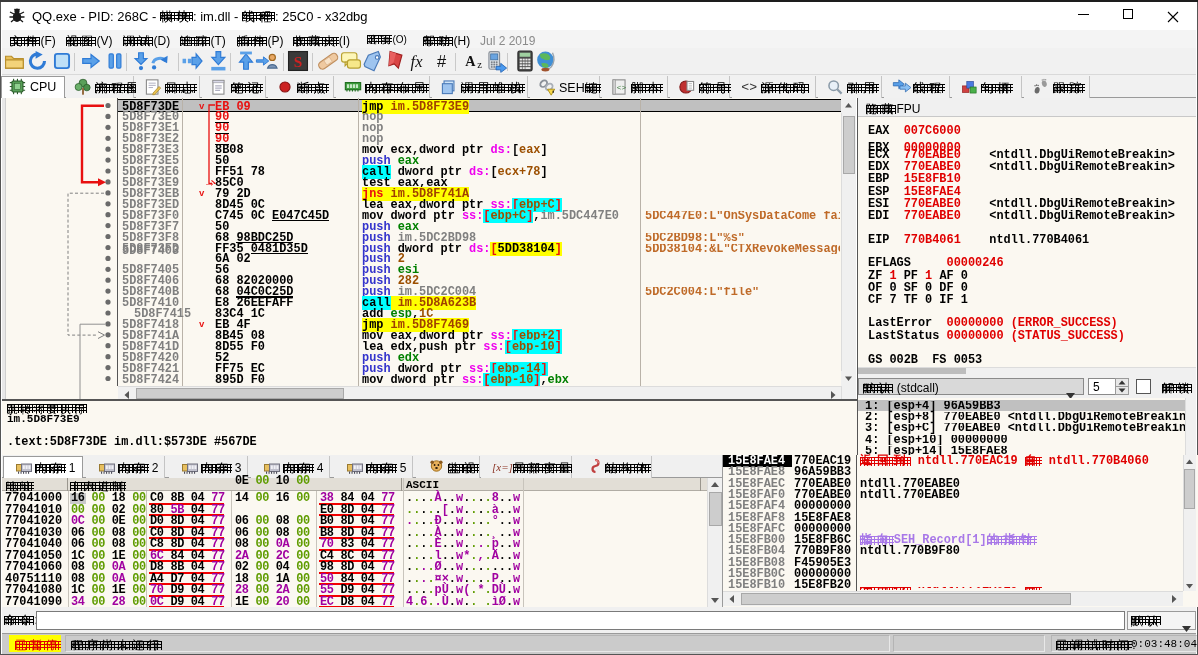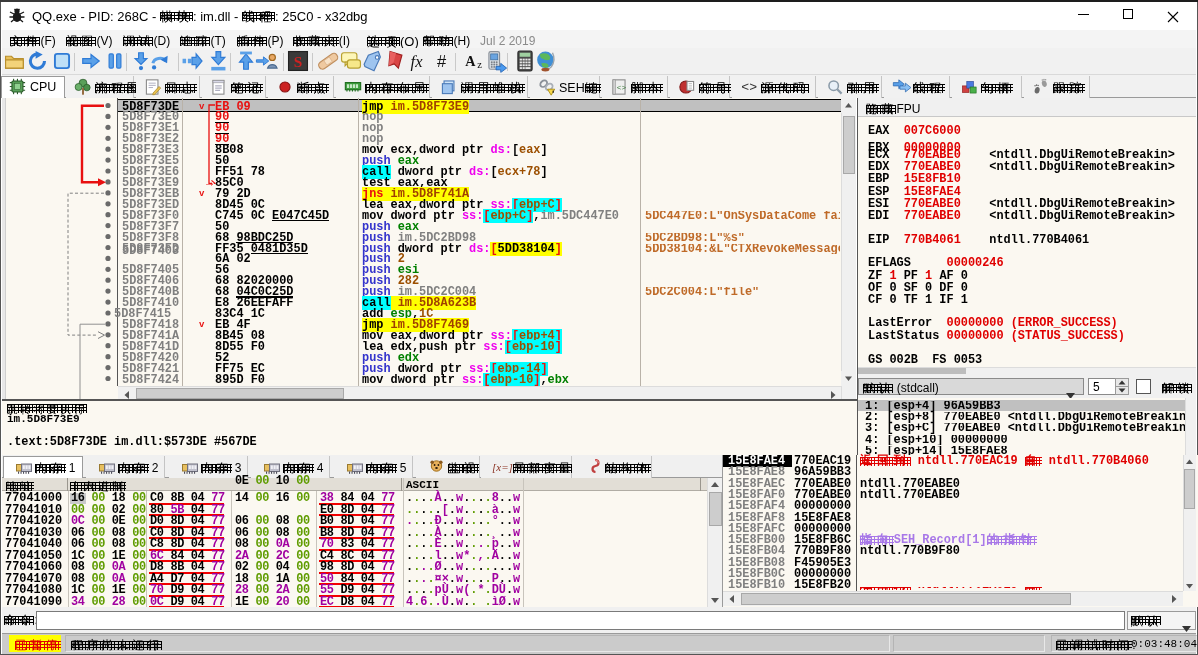--- a/index.html
+++ b/index.html
@@ -25,21 +25,21 @@
 <div class="abs" style="left:1167px;top:9px;width:12px;height:12px"><svg width="12" height="12" viewBox="0 0 12 12">
       <path d="M1 1 L11 11 M11 1 L1 11" stroke="#000" stroke-width="1.1"></path>
     </svg></div>
 <div class="abs" style="left:2px;top:30px;width:1194px;height:18px;background:#f4f4f4"></div>
 <div class="abs sans" style="left:10px;top:33px;font-size:12px;color:#000"><span class="cj">文件</span>(F)</div>
 <div class="abs sans" style="left:66px;top:33px;font-size:12px;color:#000"><span class="cj">视图</span>(V)</div>
 <div class="abs sans" style="left:123px;top:33px;font-size:12px;color:#000"><span class="cj">调试</span>(D)</div>
 <div class="abs sans" style="left:180px;top:33px;font-size:12px;color:#000"><span class="cj">追踪</span>(T)</div>
 <div class="abs sans" style="left:237px;top:33px;font-size:12px;color:#000"><span class="cj">插件</span>(P)</div>
 <div class="abs sans" style="left:293px;top:33px;font-size:12px;color:#000"><span class="cj">收藏夹</span>(I)</div>
-<div class="abs sans" style="left:367px;top:33px;font-size:13px;color:#000"><span class="cj">选项</span>(O)</div>
+<div class="abs sans" style="left:367px;top:33px;font-size:10px;color:#000"><span class="cj">选项</span>(O)</div>
 <div class="abs sans" style="left:423px;top:33px;font-size:12px;color:#000"><span class="cj">帮助</span>(H)</div>
 <div class="abs sans" style="left:480px;top:34px;font-size:12px;color:#8a8a8a">Jul 2 2019</div>
 <div class="abs" style="left:2px;top:48px;width:1194px;height:27px;background:#f1f1f1;border-bottom:1px solid #d9d9d9"></div>
 <div class="abs" style="left:5px;top:51px;width:20px;height:20px;transform:scale(1.18);transform-origin:center"><svg width="20" height="20" viewBox="0 0 20 20">
       <path d="M2 6 L2 16 L17 16 L17 8 L9 8 L7 6 Z" fill="#e8c05a" stroke="#b98f2d"></path>
       <path d="M2 9 L17 9 L17 16 L2 16 Z" fill="#f3d37a" stroke="#b98f2d"></path>
     </svg></div>
 <div class="abs" style="left:28px;top:51px;width:20px;height:20px;transform:scale(1.18);transform-origin:center"><svg width="20" height="20" viewBox="0 0 20 20">
       <path d="M15.5 10 A6 6 0 1 1 10 4.2" fill="none" stroke="#2f7bd6" stroke-width="2.6"></path>
       <path d="M8 1.5 L14 4.5 L8 8 Z" fill="#2f7bd6"></path>
@@ -333,21 +333,21 @@
 <div class="abs mono" style="left:122px;top:199.8px;color:#7f7f7f">5D8F73ED</div>
 <div class="abs mono" style="left:122px;top:210.7px;color:#7f7f7f">5D8F73F0</div>
 <div class="abs mono" style="left:122px;top:221.6px;color:#7f7f7f">5D8F73F7</div>
 <div class="abs mono" style="left:122px;top:232.5px;color:#7f7f7f">5D8F73F8</div>
 <div class="abs mono" style="left:122px;top:243.5px;color:#7f7f7f">5D8F73FD</div>
 <div class="abs mono" style="left:122px;top:246px;color:#7f7f7f">5D8F7403</div>
 <div class="abs mono" style="left:122px;top:265.3px;color:#7f7f7f">5D8F7405</div>
 <div class="abs mono" style="left:122px;top:276.2px;color:#7f7f7f">5D8F7406</div>
 <div class="abs mono" style="left:122px;top:287.1px;color:#7f7f7f">5D8F740B</div>
 <div class="abs mono" style="left:122px;top:298.1px;color:#7f7f7f">5D8F7410</div>
-<div class="abs mono" style="left:114px;top:309.0px;color:#7f7f7f">5D8F7415</div>
+<div class="abs mono" style="left:134px;top:309.0px;color:#7f7f7f">5D8F7415</div>
 <div class="abs mono" style="left:122px;top:319.9px;color:#7f7f7f">5D8F7418</div>
 <div class="abs mono" style="left:122px;top:330.8px;color:#7f7f7f">5D8F741A</div>
 <div class="abs mono" style="left:122px;top:341.7px;color:#7f7f7f">5D8F741D</div>
 <div class="abs mono" style="left:122px;top:352.7px;color:#7f7f7f">5D8F7420</div>
 <div class="abs mono" style="left:122px;top:363.6px;color:#7f7f7f">5D8F7421</div>
 <div class="abs mono" style="left:122px;top:374.5px;color:#7f7f7f">5D8F7424</div>
 <div class="abs mono" style="left:215px;top:101.5px;color:#000"><span style="color:#e81010;">EB </span><span style="color:#e81010;">09</span></div>
 <div class="abs mono" style="left:215px;top:112.4px;color:#000"><span style="color:#e81010;">90</span></div>
 <div class="abs mono" style="left:215px;top:123.3px;color:#000"><span style="color:#e81010;">90</span></div>
 <div class="abs mono" style="left:215px;top:134.3px;color:#000"><span style="color:#e81010;">90</span></div>
@@ -402,21 +402,21 @@
 <div class="abs mono" style="left:362px;top:221.6px;color:#000"><span style="color:#3333cc;">push </span><span style="color:#008000;">eax</span></div>
 <div class="abs mono" style="left:362px;top:232.5px;color:#000"><span style="color:#3333cc;">push </span><span style="color:#808080;">im.5DC2BD98</span></div>
 <div class="abs mono" style="left:362px;top:243.5px;color:#000"><span style="color:#3333cc;">push </span><span style="">dword ptr </span><span style="color:#ee00ee;">ds:</span><span style="color:#e81010;background:#ffff00;">[</span><span style="color:#000;background:#ffff00;">5DD38104</span><span style="color:#e81010;background:#ffff00;">]</span></div>
 <div class="abs mono" style="left:362px;top:254.4px;color:#000"><span style="color:#3333cc;">push </span><span style="color:#9c4f00;">2</span></div>
 <div class="abs mono" style="left:362px;top:265.3px;color:#000"><span style="color:#3333cc;">push </span><span style="color:#008000;">esi</span></div>
 <div class="abs mono" style="left:362px;top:276.2px;color:#000"><span style="color:#3333cc;">push </span><span style="color:#9c4f00;">282</span></div>
 <div class="abs mono" style="left:362px;top:287.1px;color:#000"><span style="color:#3333cc;">push </span><span style="color:#808080;">im.5DC2C004</span></div>
 <div class="abs mono" style="left:362px;top:298.1px;color:#000"><span style="color:#000;background:#00ffff;">call</span><span style="color:#000;background:#ffff00;"> </span><span style="color:#a04000;background:#ffff00;">im.5D8A623B</span></div>
 <div class="abs mono" style="left:362px;top:309.0px;color:#000"><span style="">add </span><span style="color:#008000;">esp</span><span style="">,</span><span style="color:#9c4f00;">1C</span></div>
 <div class="abs mono" style="left:362px;top:319.9px;color:#000"><span style="color:#000;background:#ffff00;">jmp </span><span style="color:#a04000;background:#ffff00;">im.5D8F7469</span></div>
-<div class="abs mono" style="left:362px;top:330.8px;color:#000"><span style="">mov eax,dword ptr </span><span style="color:#ee00ee;">ss:</span><span style="color:#e81010;background:#00ffff;">[</span><span style="color:#9c4f00;background:#00ffff;">ebp+4</span><span style="color:#e81010;background:#00ffff;">]</span></div>
+<div class="abs mono" style="left:362px;top:330.8px;color:#000"><span style="">mov eax,dword ptr </span><span style="color:#ee00ee;">ss:</span><span style="color:#e81010;background:#00ffff;">[</span><span style="color:#9c4f00;background:#00ffff;">ebp+2</span><span style="color:#e81010;background:#00ffff;">]</span></div>
 <div class="abs mono" style="left:362px;top:341.7px;color:#000"><span style="">lea edx,push ptr </span><span style="color:#ee00ee;">ss:</span><span style="color:#e81010;background:#00ffff;">[</span><span style="color:#9c4f00;background:#00ffff;">ebp-10</span><span style="color:#e81010;background:#00ffff;">]</span></div>
 <div class="abs mono" style="left:362px;top:352.7px;color:#000"><span style="color:#3333cc;">push </span><span style="color:#008000;">edx</span></div>
 <div class="abs mono" style="left:362px;top:363.6px;color:#000"><span style="color:#3333cc;">push </span><span style="">dword ptr </span><span style="color:#ee00ee;">ss:</span><span style="color:#e81010;background:#00ffff;">[</span><span style="color:#9c4f00;background:#00ffff;">ebp-14</span><span style="color:#e81010;background:#00ffff;">]</span></div>
 <div class="abs mono" style="left:362px;top:374.5px;color:#000"><span style="">mov dword ptr </span><span style="color:#ee00ee;">ss:</span><span style="color:#e81010;background:#00ffff;">[</span><span style="color:#9c4f00;background:#00ffff;">ebp-10</span><span style="color:#e81010;background:#00ffff;">]</span><span style="">,</span><span style="color:#008000;">ebx</span></div>
 <div class="abs mono" style="left:206px;top:177.9px;color:#e81010">→</div>
 <div class="abs mono" style="left:645px;top:210.7px;color:#bf6a28;width:195px;overflow:hidden">5DC447E0:L"OnSysDataCome fai</div>
 <div class="abs mono" style="left:645px;top:232.5px;color:#bf6a28;width:195px;overflow:hidden">5DC2BD98:L"%s"</div>
 <div class="abs mono" style="left:645px;top:243.5px;color:#bf6a28;width:195px;overflow:hidden">5DD38104:&amp;L"CTXRevokeMessage</div>
 <div class="abs mono" style="left:645px;top:287.1px;color:#bf6a28;width:195px;overflow:hidden">5DC2C004:L"file"</div>
 <div class="abs" style="left:841px;top:98px;width:15px;height:302px;background:#f0f0f0;border-left:1px solid #dcdcdc"></div>
@@ -443,21 +443,21 @@
 <div class="abs mono" style="left:868px;top:150.2px;color:#000"><span style="color:#000">ECX  </span><span style="color:#e00000">770EABE0</span><span style="color:#000">    &lt;ntdll.DbgUiRemoteBreakin&gt;</span></div>
 <div class="abs mono" style="left:868px;top:162.3px;color:#000"><span style="color:#000">EDX  </span><span style="color:#e00000">770EABE0</span><span style="color:#000">    &lt;ntdll.DbgUiRemoteBreakin&gt;</span></div>
 <div class="abs mono" style="left:868px;top:174.4px;color:#000"><span style="color:#000">EBP  </span><span style="color:#e00000">15E8FB10</span></div>
 <div class="abs mono" style="left:868px;top:186.5px;color:#000"><span style="color:#000">ESP  </span><span style="color:#e00000">15E8FAE4</span></div>
 <div class="abs mono" style="left:868px;top:198.6px;color:#000"><span style="color:#000">ESI  </span><span style="color:#e00000">770EABE0</span><span style="color:#000">    &lt;ntdll.DbgUiRemoteBreakin&gt;</span></div>
 <div class="abs mono" style="left:868px;top:210.7px;color:#000"><span style="color:#000">EDI  </span><span style="color:#e00000">770EABE0</span><span style="color:#000">    &lt;ntdll.DbgUiRemoteBreakin&gt;</span></div>
 <div class="abs mono" style="left:868px;top:235.0px;color:#000"><span style="color:#000">EIP  </span><span style="color:#e00000">770B4061</span><span style="color:#000">    ntdll.770B4061</span></div>
 <div class="abs mono" style="left:868px;top:258.0px;color:#000"><span style="color:#000">EFLAGS     </span><span style="color:#e00000">00000246</span></div>
 <div class="abs mono" style="left:868px;top:270.5px;color:#000"><span style="color:#000">ZF </span><span style="color:#e00000">1</span><span style="color:#000"> PF </span><span style="color:#e00000">1</span><span style="color:#000"> AF 0</span></div>
 <div class="abs mono" style="left:868px;top:282.6px;color:#000"><span style="color:#000">OF 0 SF 0 DF 0</span></div>
-<div class="abs mono" style="left:868px;top:294.7px;color:#000"><span style="color:#000">CF 0 TF 1 IF 1</span></div>
+<div class="abs mono" style="left:868px;top:294.7px;color:#000"><span style="color:#000">CF 7 TF 0 IF 1</span></div>
 <div class="abs mono" style="left:868px;top:318.0px;color:#000"><span style="color:#000">LastError  </span><span style="color:#e00000">00000000 (ERROR_SUCCESS)</span></div>
 <div class="abs mono" style="left:868px;top:330.5px;color:#000"><span style="color:#000">LastStatus </span><span style="color:#e00000">00000000 (STATUS_SUCCESS)</span></div>
 <div class="abs mono" style="left:868px;top:354.5px;color:#000"><span style="color:#000">GS 002B  FS 0053</span></div>
 <div class="abs" style="left:858px;top:367px;width:338px;height:11px;background:#f0f0f0;border-top:1px solid #dcdcdc"></div>
 <div class="abs" style="left:858px;top:367.5px;width:108px;height:6px;background:#bdbdbd"></div>
 <div class="abs" style="left:858px;top:378px;width:338px;height:20px;background:#f0f0f0"></div>
 <div class="abs" style="left:858px;top:378px;width:226px;height:17px;background:#d9d9d9;border:1px solid #8a8a8a"></div>
 <div class="abs sans" style="left:863px;top:380px;font-size:12px;color:#000"><span class="cj">默认</span> (stdcall)</div>
 <div class="abs" style="left:1066px;top:385px;width:9px;height:6px"><svg width="9" height="6">
       <path d="M0 0 L9 0 L4.5 6 Z" fill="#333"></path>
@@ -648,21 +648,21 @@
 <div class="abs mono" style="left:235px;top:550.5px;letter-spacing:-0.35px"><span style="color:#a000a0">2A</span> <span style="color:#5f9c00">00</span> <span style="color:#a000a0">2C</span> <span style="color:#5f9c00">00</span></div>
 <div class="abs mono" style="left:320px;top:550.5px;letter-spacing:-0.35px"><span style="color:#000">C4</span> <span style="color:#000">8C</span> <span style="color:#000">04</span> <span style="color:#a000a0">77</span></div>
 <div class="abs" style="left:319px;top:560.4px;width:75px;height:1.9px;background:#f20000"></div>
 <div class="abs mono" style="left:5px;top:562.0px;color:#000">77041060</div>
 <div class="abs mono" style="left:71px;top:562.0px;letter-spacing:-0.35px"><span style="color:#000">08</span> <span style="color:#5f9c00">00</span> <span style="color:#a000a0">0A</span> <span style="color:#5f9c00">00</span></div>
 <div class="abs mono" style="left:150px;top:562.0px;letter-spacing:-0.35px"><span style="color:#000">D8</span> <span style="color:#000">8B</span> <span style="color:#000">04</span> <span style="color:#a000a0">77</span></div>
 <div class="abs" style="left:149px;top:571.9px;width:75px;height:1.9px;background:#f20000"></div>
 <div class="abs mono" style="left:235px;top:562.0px;letter-spacing:-0.35px"><span style="color:#000">02</span> <span style="color:#5f9c00">00</span> <span style="color:#000">04</span> <span style="color:#5f9c00">00</span></div>
 <div class="abs mono" style="left:320px;top:562.0px;letter-spacing:-0.35px"><span style="color:#000">98</span> <span style="color:#000">8D</span> <span style="color:#000">04</span> <span style="color:#a000a0">77</span></div>
 <div class="abs" style="left:319px;top:571.9px;width:75px;height:1.9px;background:#f20000"></div>
-<div class="abs mono" style="left:5px;top:573.5px;color:#000">77041070</div>
+<div class="abs mono" style="left:5px;top:573.5px;color:#000">40751110</div>
 <div class="abs mono" style="left:71px;top:573.5px;letter-spacing:-0.35px"><span style="color:#000">08</span> <span style="color:#5f9c00">00</span> <span style="color:#a000a0">0A</span> <span style="color:#5f9c00">00</span></div>
 <div class="abs mono" style="left:150px;top:573.5px;letter-spacing:-0.35px"><span style="color:#000">A4</span> <span style="color:#000">D7</span> <span style="color:#000">04</span> <span style="color:#a000a0">77</span></div>
 <div class="abs" style="left:149px;top:583.4px;width:75px;height:1.9px;background:#f20000"></div>
 <div class="abs mono" style="left:235px;top:573.5px;letter-spacing:-0.35px"><span style="color:#000">18</span> <span style="color:#5f9c00">00</span> <span style="color:#000">1A</span> <span style="color:#5f9c00">00</span></div>
 <div class="abs mono" style="left:320px;top:573.5px;letter-spacing:-0.35px"><span style="color:#a000a0">50</span> <span style="color:#000">84</span> <span style="color:#000">04</span> <span style="color:#a000a0">77</span></div>
 <div class="abs" style="left:319px;top:583.4px;width:75px;height:1.9px;background:#f20000"></div>
 <div class="abs mono" style="left:5px;top:585.0px;color:#000">77041080</div>
 <div class="abs mono" style="left:71px;top:585.0px;letter-spacing:-0.35px"><span style="color:#000">1C</span> <span style="color:#5f9c00">00</span> <span style="color:#000">1E</span> <span style="color:#5f9c00">00</span></div>
 <div class="abs mono" style="left:150px;top:585.0px;letter-spacing:-0.35px"><span style="color:#a000a0">70</span> <span style="color:#000">D9</span> <span style="color:#000">04</span> <span style="color:#a000a0">77</span></div>
 <div class="abs" style="left:149px;top:594.9px;width:75px;height:1.9px;background:#f20000"></div>

